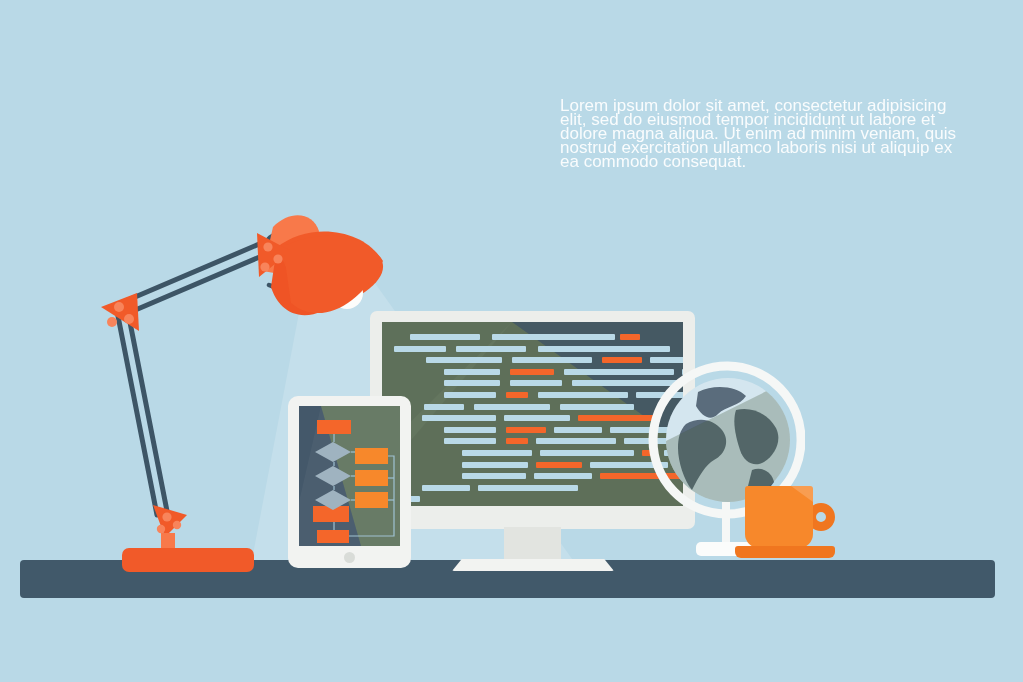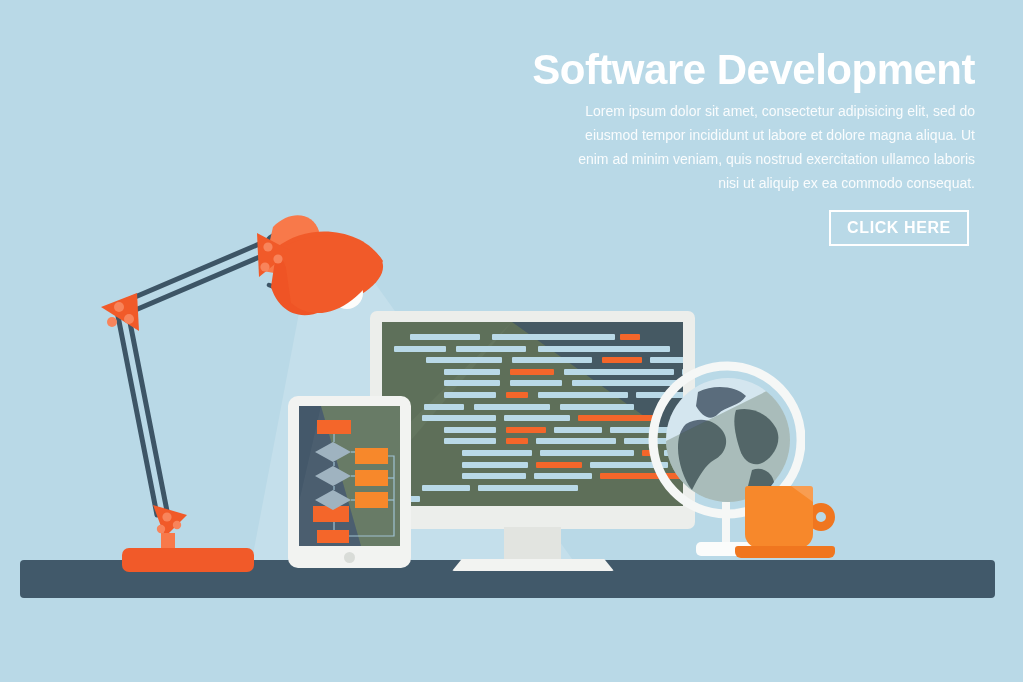--- a/index.html
+++ b/index.html
@@ -11,22 +11,22 @@
   #stage{position:relative;width:1023px;height:682px;background:#b9d9e7;overflow:hidden;}
 
   
   #headline{
     position:absolute;left:430px;top:46px;width:545px;
     text-align:right;color:#ffffff;
     font-size:42px;font-weight:bold;line-height:48px;
     letter-spacing:-0.5px;white-space:nowrap;
   }
   .para{
-    position:absolute;right:48px;width:415px;text-align:right;
-    color:#ffffff;font-size:14px;line-height:24px;opacity:.92;
+    position:absolute;right:48px;width:415px;
+    color:#ffffff;font-size:17px;line-height:14px;opacity:.92;
   }
   #para1{top:99px;}
   #para2{top:152px;}
 
   #cta{
     position:absolute;left:829px;top:210px;width:140px;height:36px;
     border:2px solid #ffffff;box-sizing:border-box;
     color:#ffffff;font-size:16px;font-weight:bold;letter-spacing:.6px;
     display:flex;align-items:center;justify-content:center;
     background:transparent;cursor:pointer;
@@ -82,23 +82,21 @@
   #cup-saucer{position:absolute;left:0;top:68px;width:100px;height:12px;
     background:#f0761f;border-radius:3px 3px 6px 6px;}
   #cup-gloss{position:absolute;left:10px;top:8px;width:68px;height:62px;
     border-radius:3px 3px 14px 14px;overflow:hidden;}
 </style>
 </head>
 <body>
 
 <div id="stage">
 
-  <div id="headline">Software Development</div>
   <div class="para" id="para1">Lorem ipsum dolor sit amet, consectetur adipisicing elit, sed do eiusmod tempor incididunt ut labore et dolore magna aliqua. Ut enim ad minim veniam, quis nostrud exercitation ullamco laboris nisi ut aliquip ex ea commodo consequat.</div>
-  <div id="cta">CLICK HERE</div>
 
   <svg id="beam" width="330" height="320" viewBox="0 0 330 320">
     <polygon points="60,0 112,10 330,315 0,315" fill="#ffffff" opacity="0.16"></polygon>
   </svg>
 
   <div id="desk"></div>
 
   <svg id="lamp" width="310" height="360" viewBox="0 0 310 360">
 
     <path d="M190,22 C178,16 168,24 172,38 C176,52 190,48 192,60 C194,70 182,74 174,70" fill="none" stroke="#3d5566" stroke-width="4.5" stroke-linecap="round"></path>

